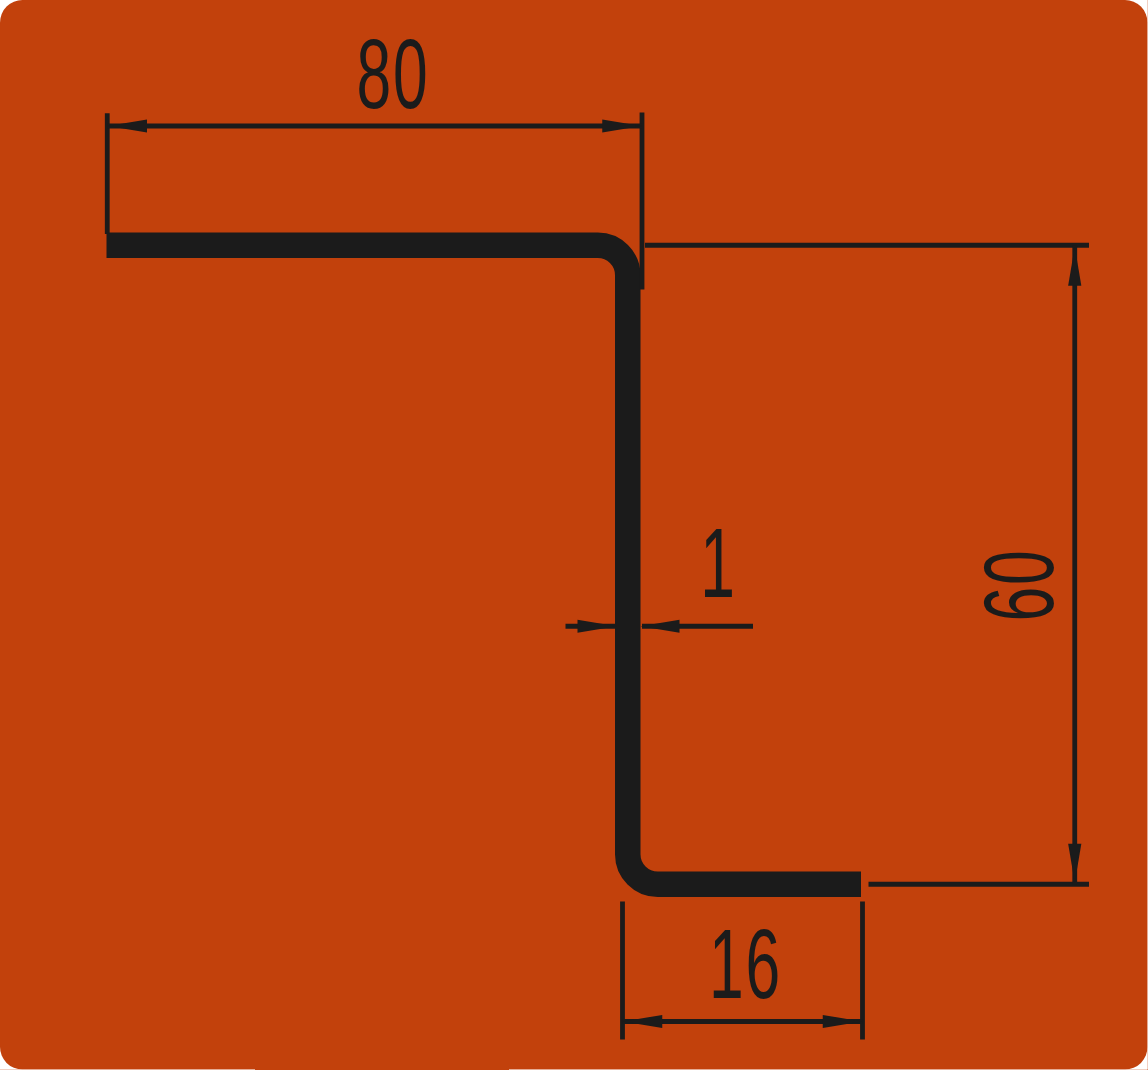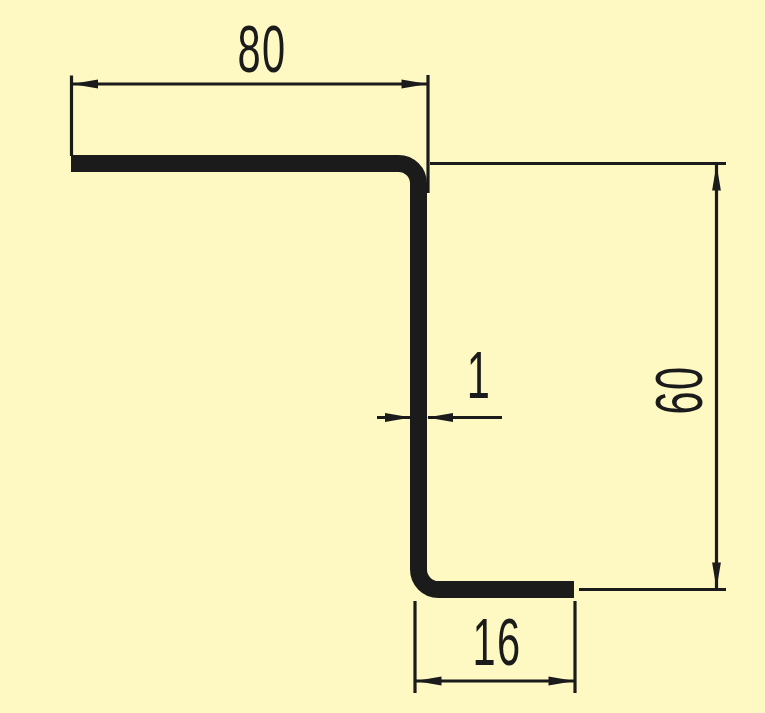--- a/index.html
+++ b/index.html
@@ -4,22 +4,23 @@
 <style>
   html, body {
     margin: 0;
     padding: 0;
     background: #ffffff;
   }
   .canvas {
     position: relative;
     width: 765px;
     height: 713px;
-    background: #fef9c3;
+    background: #c2410c;
     overflow: hidden;
+    border-radius: 15px;
   }
   svg {
     display: block;
   }
   .dim-text {
     font-family: "Liberation Sans", "DejaVu Sans", sans-serif;
     font-size: 66px;
     letter-spacing: 2px;
   }
 </style>

